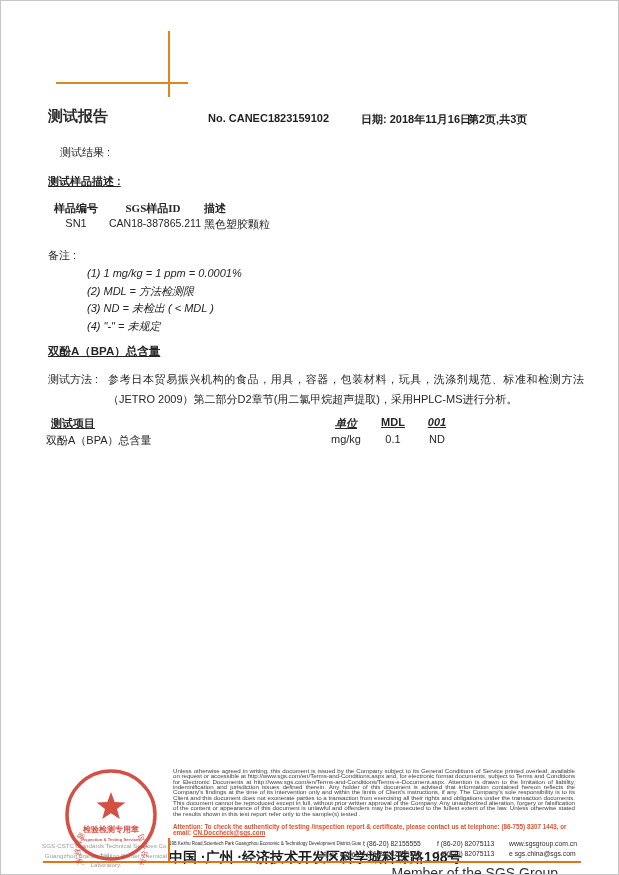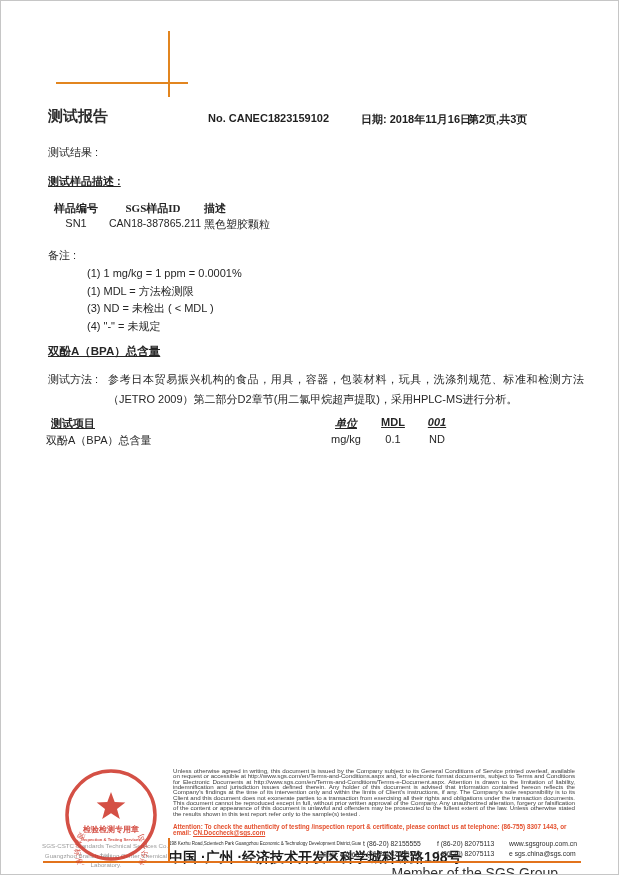--- a/index.html
+++ b/index.html
@@ -33,34 +33,34 @@
 <div class="page">
 
   <div class="abs orange-line" style="left:55px;top:81px;width:132px;height:1.5px;"></div>
   <div class="abs orange-line" style="left:167px;top:30px;width:1.5px;height:66px;"></div>
 
   <div class="abs title" style="left:47px;top:106px;">测试报告</div>
   <div class="abs hmeta" style="left:207px;top:111px;">No. CANEC1823159102</div>
   <div class="abs hmeta" style="left:360px;top:111px;">日期: 2018年11月16日</div>
   <div class="abs hmeta" style="left:467px;top:111px;">第2页,共3页</div>
 
-  <div class="abs body-txt" style="left:47px;top:144px;">测试结果 :</div>
+  <div class="abs body-txt" style="left:59px;top:144px;">测试结果 :</div>
   <div class="abs body-txt bold ul" style="left:47px;top:173px;">测试样品描述 :</div>
 
   <div class="abs body-txt bold center" style="left:45px;top:200px;width:60px;">样品编号</div>
   <div class="abs body-txt bold center" style="left:98px;top:200px;width:108px;font-family:Liberation Serif, serif;">SGS样品ID</div>
   <div class="abs body-txt bold" style="left:203px;top:200px;">描述</div>
   <div class="abs body-txt center" style="left:45px;top:216px;width:60px;">SN1</div>
   <div class="abs center" style="left:100px;top:216px;width:108px;font-size:10.5px;">CAN18-387865.211</div>
   <div class="abs body-txt" style="left:203px;top:216px;">黑色塑胶颗粒</div>
 
   <div class="abs body-txt" style="left:47px;top:247px;">备注 :</div>
-  <div class="abs body-txt notes" style="left:86px;top:264px;">
+  <div class="abs body-txt notes" style="left:86px;top:264px;font-style:italic;">
     <div>(1) 1 mg/kg = 1 ppm = 0.0001%</div>
-    <div>(1) MDL = 方法检测限</div>
+    <div>(2) MDL = 方法检测限</div>
     <div>(3) ND = 未检出 ( &lt; MDL )</div>
     <div>(4) "-" = 未规定</div>
   </div>
 
   <div class="abs bold ul" style="left:47px;top:343px;font-size:11.5px;">双酚A（BPA）总含量</div>
   <div class="abs body-txt" style="left:47px;top:371px;">测试方法 :</div>
   <div class="abs body-txt method" style="left:107px;top:369px;">参考日本贸易振兴机构的食品，用具，容器，包装材料，玩具，洗涤剂规范、标准和检测方法（JETRO 2009）第二部分D2章节(用二氯甲烷超声提取)，采用HPLC-MS进行分析。</div>
 
   <div class="abs body-txt bold ul" style="left:50px;top:415px;">测试项目</div>
   <div class="abs body-txt bold ul it center" style="left:320px;top:415px;width:50px;">单位</div>

